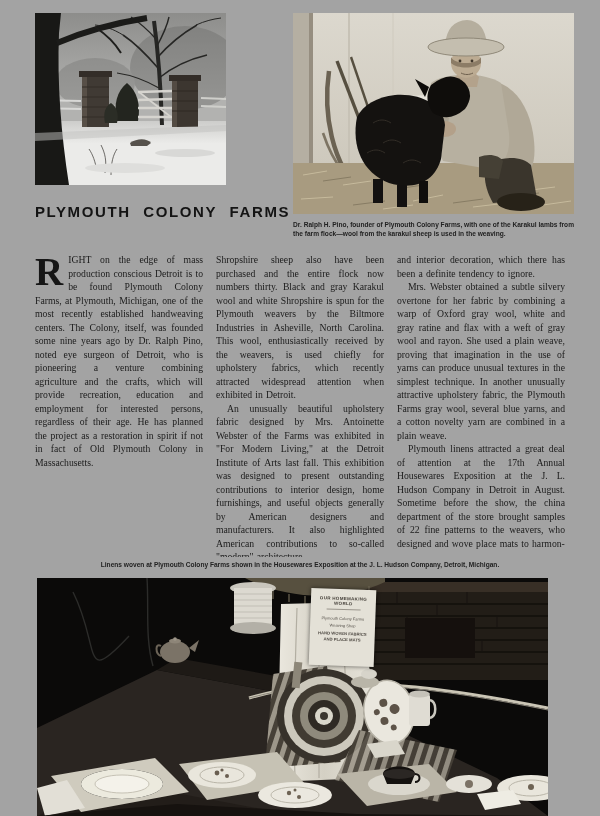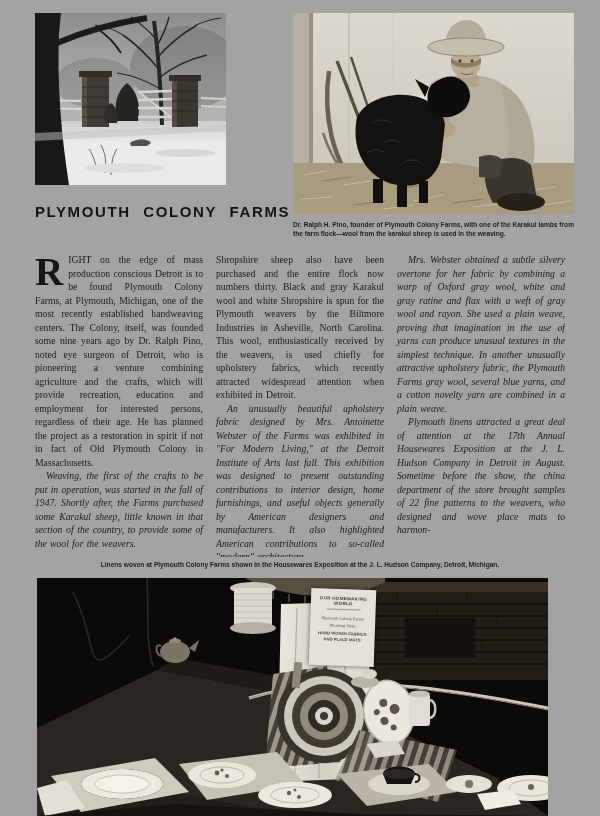--- a/index.html
+++ b/index.html
@@ -30,21 +30,21 @@
   
   .columns{
     position:absolute;left:35px;top:253px;width:530px;height:304px;
     display:flex;gap:13px;overflow:hidden;
   }
   .col{flex:1 1 0;min-width:0;}
   .col p{
     margin:0;font-size:9.7px;line-height:13.5px;text-align:justify;
     word-spacing:0.8px;
   }
-  .col p.ind{text-indent:11px;font-style:italic;}
+  .col p.ind{text-indent:11px;}
   .dropcap{
     float:left;font-size:39px;line-height:31px;font-weight:bold;
     padding:3px 5px 0 0;color:#161616;
   }
   
   .expo-sign{
     position:absolute;left:273px;top:11px;width:65px;height:77px;
     background:#e4e1d7;transform:rotate(2deg);
     box-shadow:0 0 4px rgba(0,0,0,.6);
     font-family:"Liberation Sans", sans-serif;color:#55504a;
@@ -227,27 +227,27 @@
       </g>
     </svg>
   </div>
 
   <h1 class="title">PLYMOUTH COLONY FARMS</h1>
   <p class="caption caption-founder">Dr. Ralph H. Pino, founder of Plymouth Colony Farms, with one of the Karakul lambs from the farm flock—wool from the karakul sheep is used in the weaving.</p>
 
   <div class="columns">
     <div class="col">
       <p><span class="dropcap">R</span><span>IGHT on the edge of mass production conscious Detroit is to be found Plymouth Colony Farms, at Plymouth, Michigan, one of the most recently established handweaving centers. The Colony, itself, was founded some nine years ago by Dr. Ralph Pino, noted eye surgeon of Detroit, who is pioneering a venture combining agriculture and the crafts, which will provide recreation, education and employment for interested persons, regardless of their age. He has planned the project as a restoration in spirit if not in fact of Old Plymouth Colony in Massachusetts.</span></p>
-      <p class="ind">Weaving, the first of the crafts to be put in operation, was started in the fall of 1947. Shortly after, the Farms purchased some Karakul sheep, little known in that section of the country, to provide some of the wool for the weavers.</p>
     </div>
     <div class="col">
       <p>Shropshire sheep also have been purchased and the entire flock now numbers thirty. Black and gray Karakul wool and white Shropshire is spun for the Plymouth weavers by the Biltmore Industries in Asheville, North Carolina. This wool, enthusiastically received by the weavers, is used chiefly for upholstery fabrics, which recently attracted widespread attention when exhibited in Detroit.</p>
       <p class="ind">An unusually beautiful upholstery fabric designed by Mrs. Antoinette Webster of the Farms was exhibited in "For Modern Living," at the Detroit Institute of Arts last fall. This exhibition was designed to present outstanding contributions to interior design, home furnishings, and useful objects generally by American designers and manufacturers. It also highlighted American contributions to so-called "modern" architecture</p>
     </div>
     <div class="col">
+      <p>and interior decoration, which there has been a definite tendency to ignore.</p>
       <p class="ind">Mrs. Webster obtained a subtle silvery overtone for her fabric by combining a warp of Oxford gray wool, white and gray ratine and flax with a weft of gray wool and rayon. She used a plain weave, proving that imagination in the use of yarns can produce unusual textures in the simplest technique. In another unusually attractive upholstery fabric, the Plymouth Farms gray wool, several blue yarns, and a cotton novelty yarn are combined in a plain weave.</p>
       <p class="ind">Plymouth linens attracted a great deal of attention at the 17th Annual Housewares Exposition at the J. L. Hudson Company in Detroit in August. Sometime before the show, the china department of the store brought samples of 22 fine patterns to the weavers, who designed and wove place mats to harmon-</p>
     </div>
   </div>
 
   <p class="caption caption-expo">Linens woven at Plymouth Colony Farms shown in the Housewares Exposition at the J. L. Hudson Company, Detroit, Michigan.</p>
 
   <div class="photo photo-expo">
     <svg width="511" height="238" viewBox="0 0 511 238">
       <defs>

